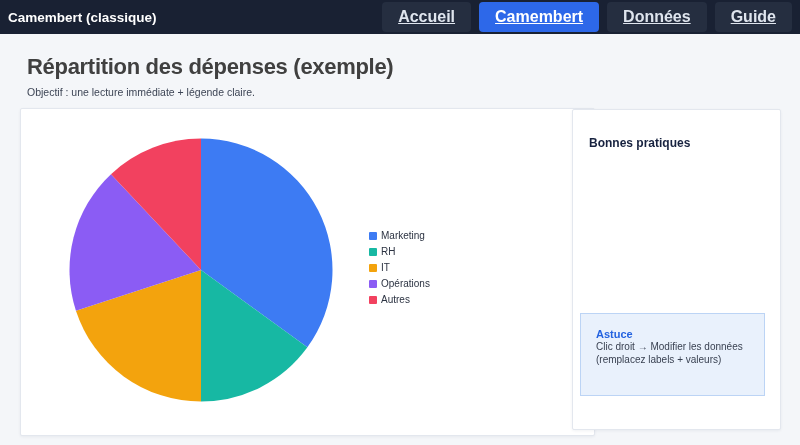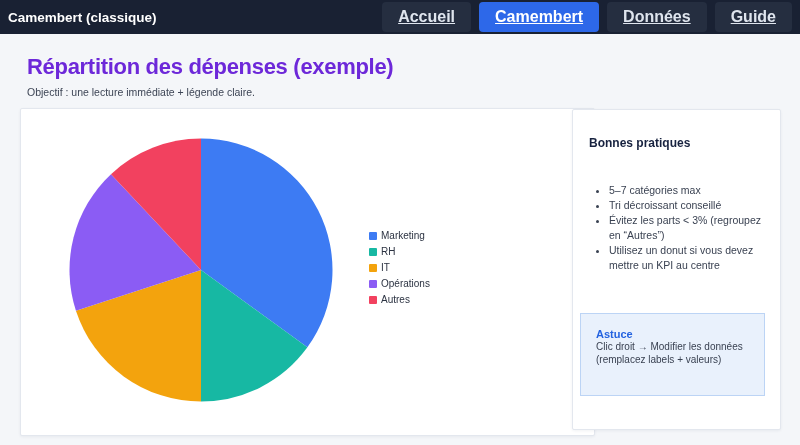--- a/index.html
+++ b/index.html
@@ -14,21 +14,21 @@
     display:flex; align-items:center; padding:12px 8px;
   }
   .app-title { color:#ffffff; font-weight:bold; font-size:13.5px; }
   nav { margin-left:auto; display:flex; gap:8px; }
   .tab {
     display:block; background:var(--tab-bg,#252e40); color:#dfe5ee;
     font-size:16px; font-weight:bold; text-decoration:underline;
     padding:6px 16px; border-radius:4px; white-space:nowrap; cursor:pointer;
   }
   .tab.active { background:var(--tab-active-bg,#2d68e9); color:#ffffff; }
-  h1 { margin:20px 0 0 27px; font-size:22px; letter-spacing:-0.3px; color:#6d28d9; }
+  h1 { margin:20px 0 0 27px; font-size:22px; letter-spacing:-0.3px; color:#404040; }
   .subtitle { margin:6px 0 0 27px; font-size:10.5px; color:#3d4555; }
   .card {
     position:absolute; background:var(--card-bg,#ffffff);
     border:1px solid #e3e7ee; border-radius:2px;
     box-shadow:0 1px 3px rgba(20,30,60,.06);
   }
   .chart-card { left:20px; top:108px; width:575px; height:328px; }
   .chart-card svg { position:absolute; left:0; top:0; }
   .legend { position:absolute; left:348px; top:121px; display:flex; flex-direction:column; gap:5px; }
   .legend-item { display:flex; align-items:center; gap:4px; height:11px; cursor:pointer; }
@@ -90,24 +90,18 @@
         </div>
         <div class="legend-item">
           <span class="legend-marker" style="background: rgb(242, 65, 95);"></span>
           <span class="legend-label">Autres</span>
         </div>
       </div>
   </section>
 
   <aside class="card side-card">
     <h2 class="side-title">Bonnes pratiques</h2>
-    <ul class="tips">
-        <li>5–7 catégories max</li>
-        <li>Tri décroissant conseillé</li>
-        <li>Évitez les parts &lt; 3% (regroupez en “Autres”)</li>
-        <li>Utilisez un donut si vous devez mettre un KPI au centre</li>
-      </ul>
     <div class="tip-box">
       <div class="tip-title">Astuce</div>
       <p class="tip-text">Clic droit → Modifier les données (remplacez labels + valeurs)</p>
     </div>
   </aside>
 </main>
 
 </body></html>

